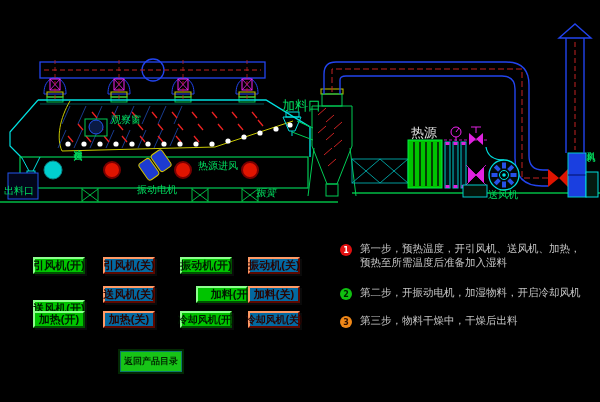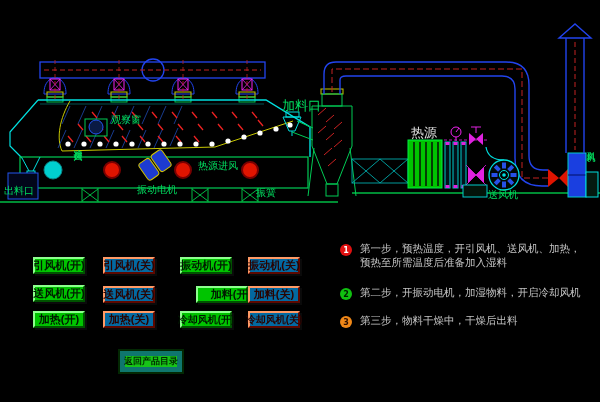--- a/index.html
+++ b/index.html
@@ -22,21 +22,21 @@
 
   .btn{position:absolute;width:52px;height:17px;display:flex;align-items:center;justify-content:center;
        font-size:11px;font-weight:bold;white-space:nowrap;cursor:pointer;
        border-style:solid;border-width:2px;box-shadow:2px 2px 0 #0a0a0a;padding:0;}
   .btn.on{background:#00c400;border-color:#8dff8d #005200 #005200 #8dff8d;color:#001a00;}
   .btn.off{background:#0369a1;border-color:#ff9a66 #5c0800 #5c0800 #ff9a66;color:#2a0300;}
   .btn.small{font-size:10px;}
 
   .return-btn{position:absolute;left:120px;top:351px;width:62px;height:21px;
               display:flex;align-items:center;justify-content:center;
-              background:#17c417;border:5px solid #0f766e;box-shadow:0 0 0 2px #032803;
+              background:#17c417;border:1px solid #0f766e;box-shadow:0 0 0 2px #032803;
               color:#002b00;font-size:9px;font-weight:bold;white-space:nowrap;cursor:pointer;}
 
   .step{position:absolute;left:337px;}
   .step .bullet{position:absolute;left:3px;top:2px;width:12px;height:12px;border-radius:50%;
                 display:flex;align-items:center;justify-content:center;
                 font-size:8px;font-weight:bold;}
   .step .stext{margin-left:23px;width:227px;color:#c4c4c4;font-size:10.5px;line-height:13.5px;}
   .step.s1{top:242px;}
   .step.s2{top:286px;}
   .step.s3{top:314px;}
@@ -326,32 +326,32 @@
       <line x1="575" y1="42" x2="575" y2="150" stroke="#c22222" stroke-width="1" stroke-dasharray="5,3"></line>
     </g>
   </svg>
 
   <div class="dlabel big" style="left:282px;top:99px;">加料口</div>
   <div class="dlabel" style="left:111px;top:114px;">观察窗</div>
   <div class="dlabel" style="left:4px;top:185px;">出料口</div>
   <div class="dlabel vert" style="left:72px;top:142px;height:50px;">冷却进风</div>
   <div class="dlabel" style="left:137px;top:184px;">振动电机</div>
   <div class="dlabel" style="left:198px;top:160px;">热源进风</div>
-  <div class="dlabel" style="left:256px;top:187px;">振簧</div>
+  <div class="dlabel" style="left:256px;top:187px;font-style:italic;">振簧</div>
   <div class="dlabel big white" style="left:411px;top:126px;">热源</div>
   <div class="dlabel" style="left:488px;top:189px;">送风机</div>
   <div class="dlabel vert" style="left:585px;top:144px;height:44px;">引风机</div>
 
 
   <button class="btn on" style="left:33px;top:257px;">引风机(开)</button>
   <button class="btn off" style="left:103px;top:257px;">引风机(关)</button>
   <button class="btn on" style="left:180px;top:257px;">振动机(开)</button>
   <button class="btn off" style="left:248px;top:257px;">振动机(关)</button>
 
-  <button class="btn on" style="left:33px;top:285px;">送风机(开)</button>
+  <button class="btn on" style="left:33px;top:300px;">送风机(开)</button>
   <button class="btn off" style="left:103px;top:286px;">送风机(关)</button>
   <button class="btn on" style="left:196px;top:286px;padding-left:18px;">加料(开)</button>
   <button class="btn off" style="left:248px;top:286px;">加料(关)</button>
 
   <button class="btn on" style="left:33px;top:311px;">加热(开)</button>
   <button class="btn off" style="left:103px;top:311px;">加热(关)</button>
   <button class="btn on small" style="left:180px;top:311px;">冷却风机(开)</button>
   <button class="btn off small" style="left:248px;top:311px;">冷却风机(关)</button>
 
   <button class="return-btn">返回产品目录</button>

